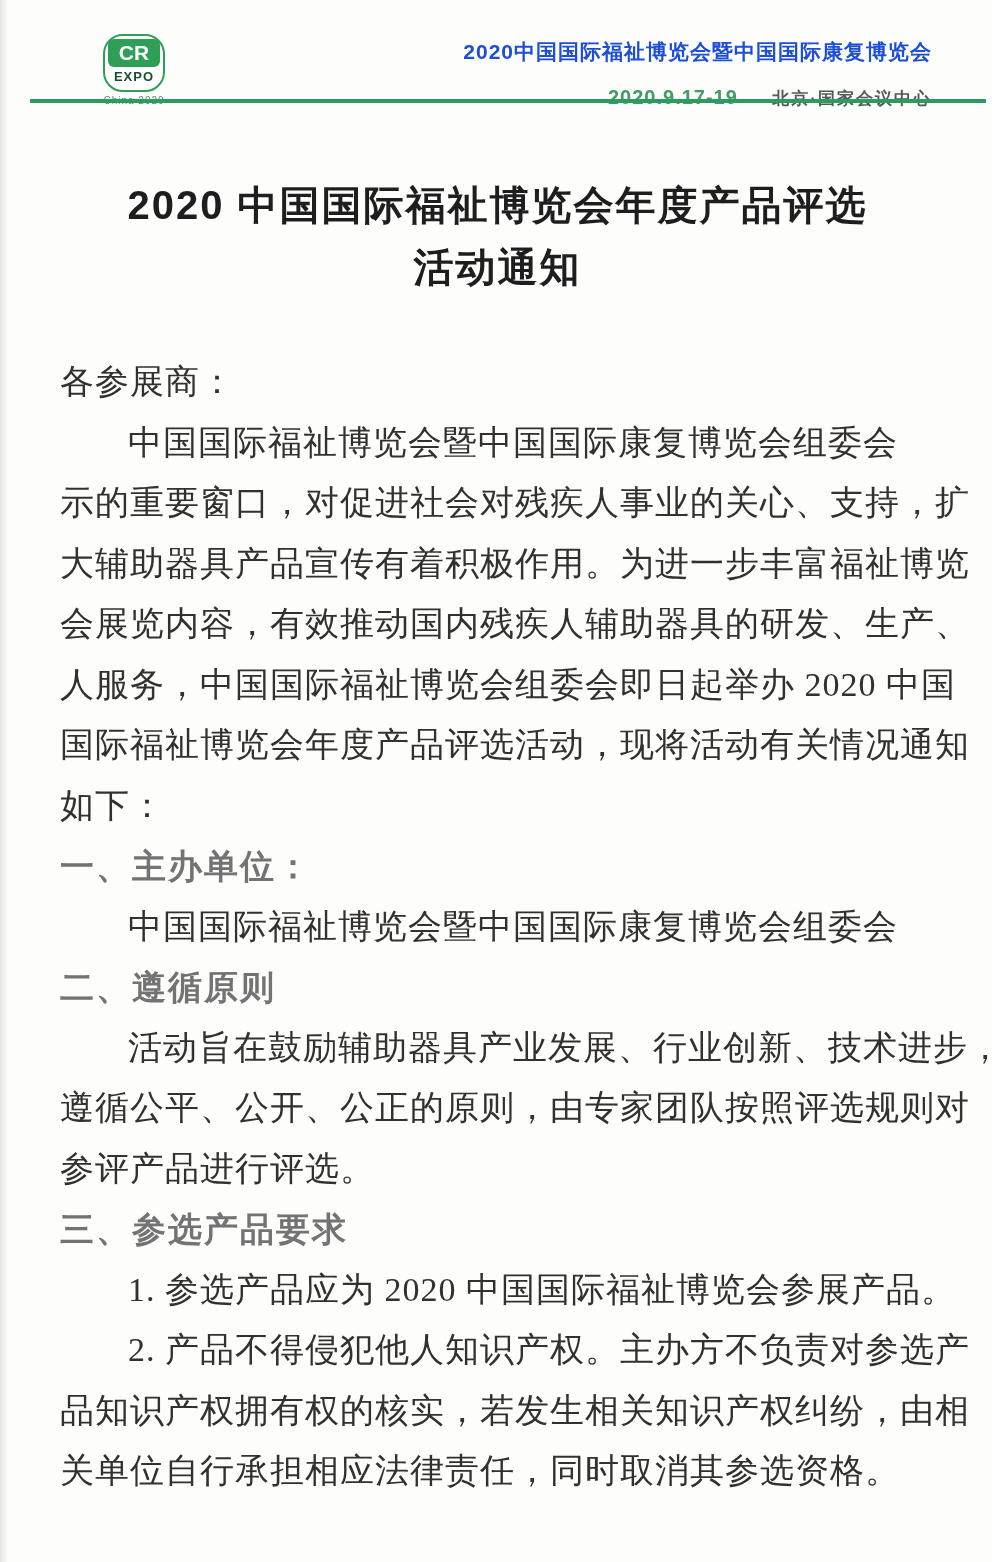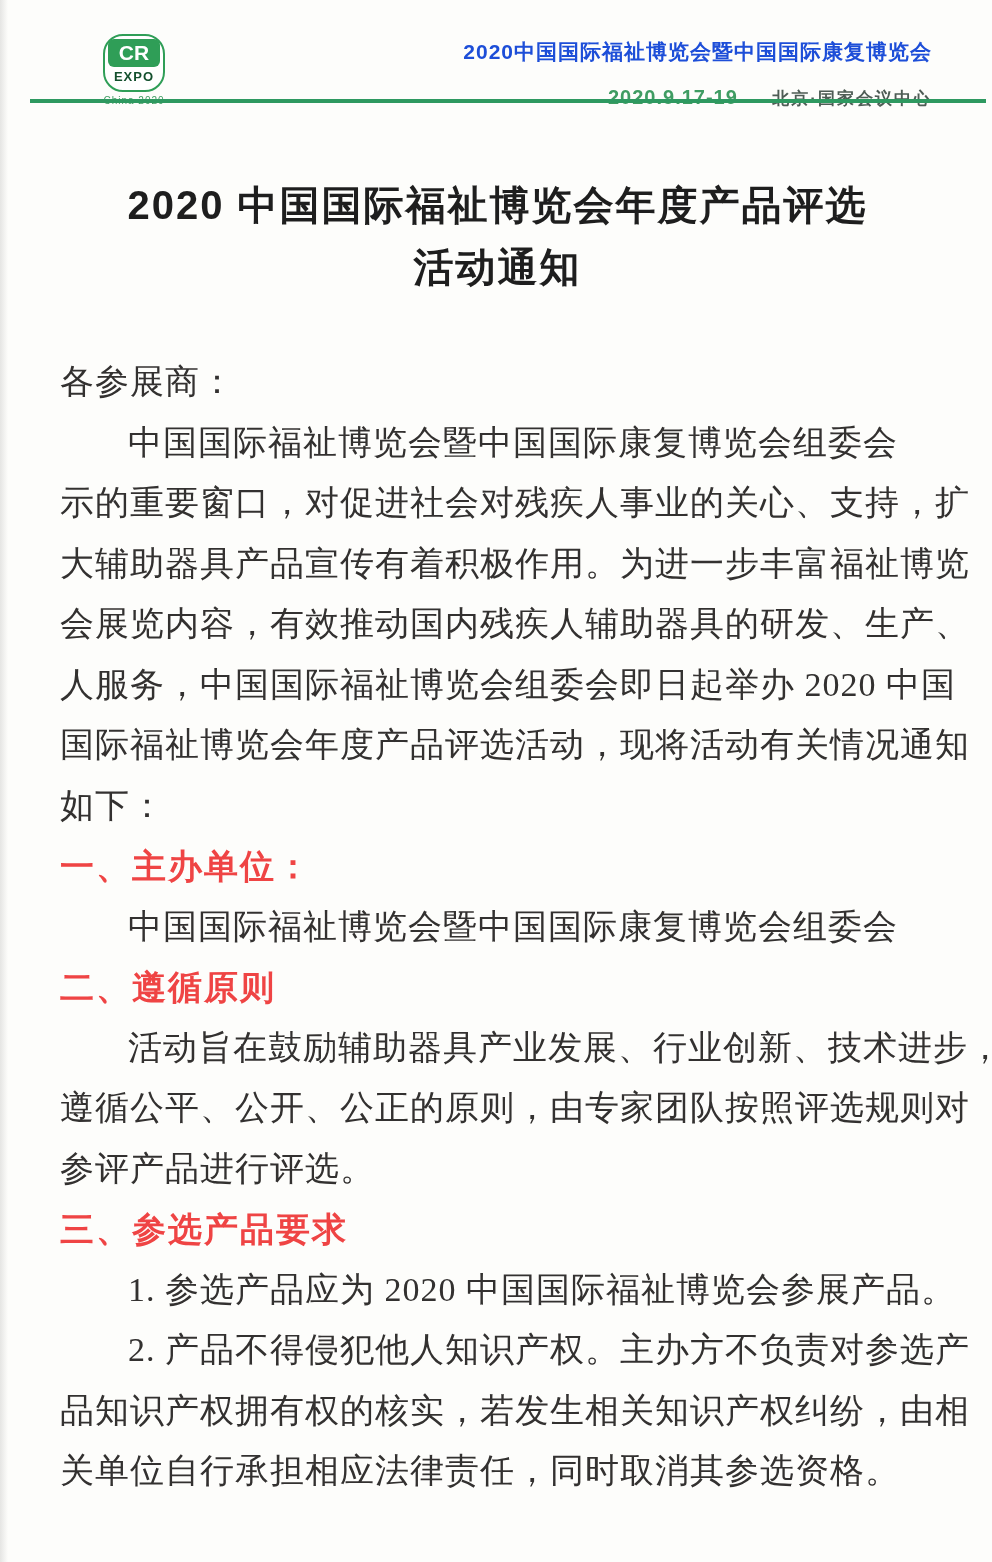--- a/index.html
+++ b/index.html
@@ -77,21 +77,21 @@
   .content {
     position: absolute; top: 352px; left: 60px; width: 878px;
     font-size: 34px; line-height: 60.5px;
     color: #333130;
     letter-spacing: 1px;
   }
   .line { white-space: nowrap; }
   .indent { padding-left: 68px; }
   .heading {
     font-family: "Liberation Sans", sans-serif;
-    font-weight: bold; color: #ef4444; letter-spacing: 2px;
+    font-weight: bold; color: #737373; letter-spacing: 2px;
   }
 </style>
 </head>
 <body>
 
 <div class="page">
 
   <div class="logo">
     <div class="logo-box">
       <div class="logo-cr">CR</div>

